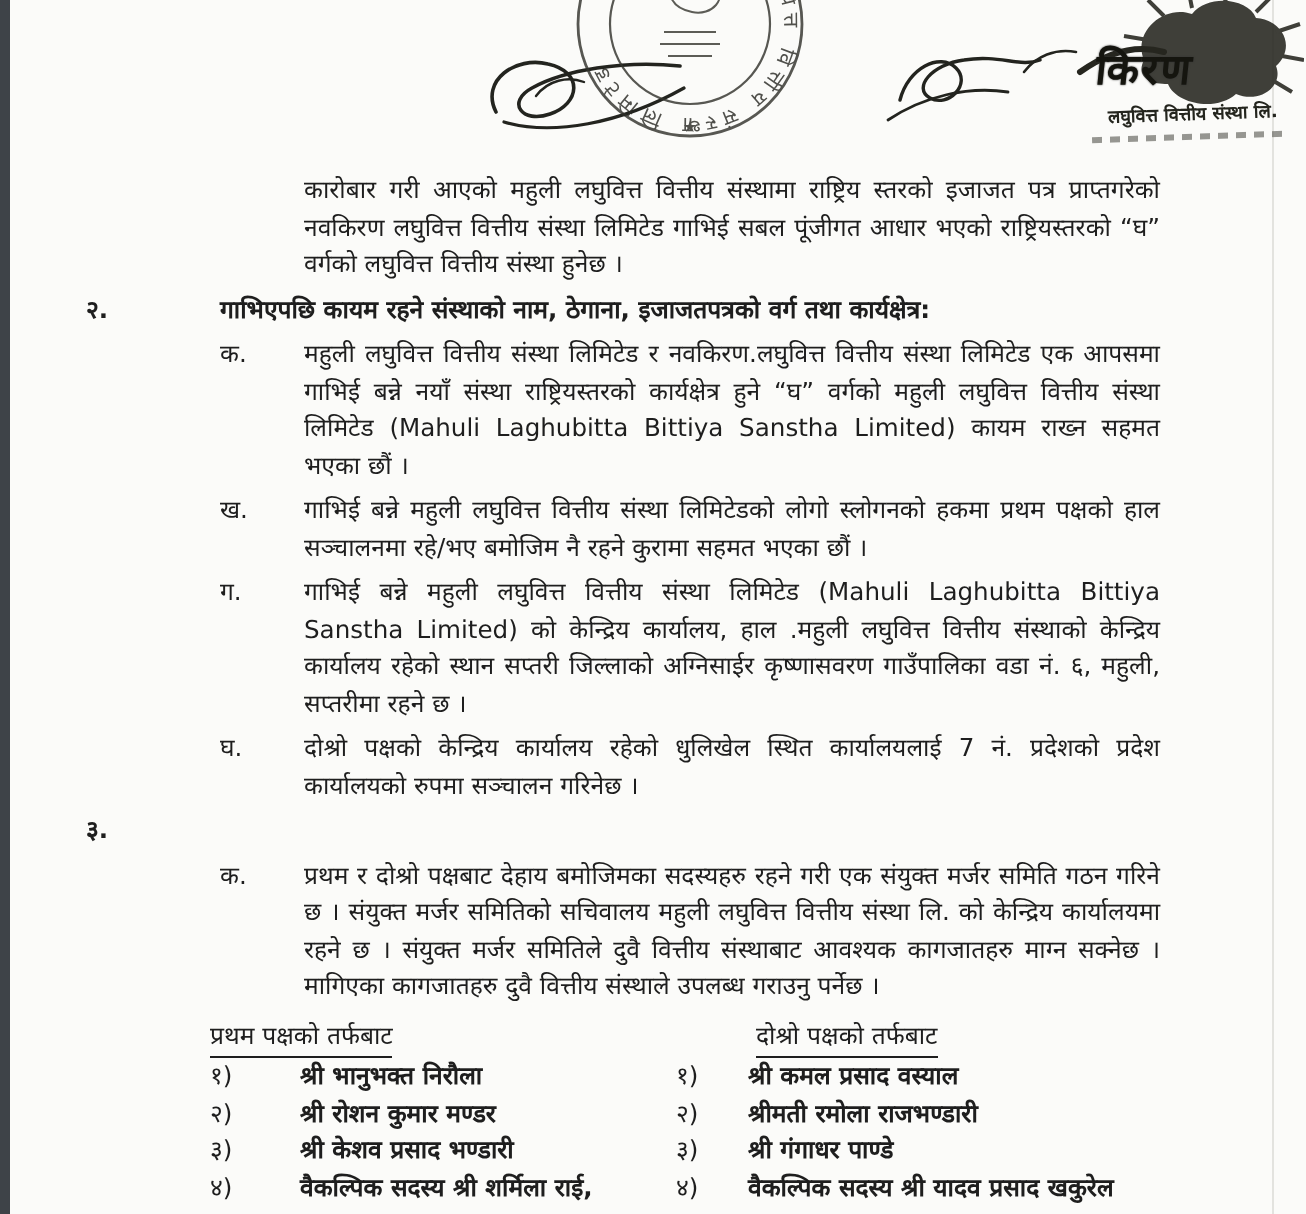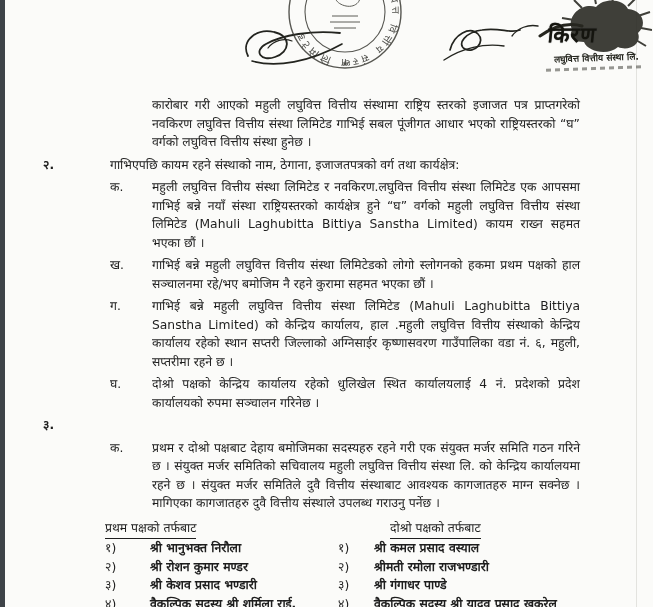--- a/index.html
+++ b/index.html
@@ -34,34 +34,34 @@
     font-size:9px;font-weight:bold;color:#24251e;
     white-space:nowrap;transform:rotate(-2deg);line-height:10px;
   }
   .logo-tag{
     position:absolute;left:34px;top:67px;width:96px;height:3px;
     background:repeating-linear-gradient(90deg,#6b6b65 0 5px,transparent 5px 9px);
     opacity:.7;transform:rotate(-2deg);
   }
 
   
-  .intro{margin:12px 73px 0 152px;text-align:justify;}
+  .intro{margin:2px 73px 0 152px;text-align:justify;}
   .sec-row{display:flex;margin-top:4px;}
   .sec-num{margin-left:43px;width:67px;font-weight:bold;}
-  .sec-heading{flex:1;margin-right:60px;font-weight:normal;}
+  .sec-heading{flex:1;margin-right:60px;font-weight:bold;}
   .item-row{display:flex;margin-top:4px;}
   .item-label{margin-left:110px;width:42px;}
   .item-text{width:428px;text-align:justify;}
 
   
   .committee{display:flex;margin-top:6px;}
   .col1{margin-left:105px;width:233px;}
   .col2{flex:1;}
   .col-header{display:inline-block;border-bottom:1px solid #1e1e1e;padding-bottom:1px;}
-  .col2 .col-header{margin-left:52px;}
+  .col2 .col-header{margin-left:40px;}
   .member{display:flex;}
   .m-num1{width:45px;}
   .m-num2{width:36px;}
   .m-name{flex:1;white-space:nowrap;font-weight:bold;}
 </style>
 </head>
 <body>
 
 <div id="page">
   <div class="scan-edge-left"></div>
@@ -134,21 +134,21 @@
   <div class="item-row">
     <span class="item-label">ख.</span>
     <span class="item-text">गाभिई बन्ने महुली लघुवित्त वित्तीय संस्था लिमिटेडको लोगो स्लोगनको हकमा प्रथम पक्षको हाल सञ्चालनमा रहे/भए बमोजिम नै रहने कुरामा सहमत भएका छौं ।</span>
   </div>
   <div class="item-row">
     <span class="item-label">ग.</span>
     <span class="item-text">गाभिई बन्ने महुली लघुवित्त वित्तीय संस्था लिमिटेड (Mahuli Laghubitta Bittiya Sanstha Limited) को केन्द्रिय कार्यालय, हाल .महुली लघुवित्त वित्तीय संस्थाको केन्द्रिय कार्यालय रहेको स्थान सप्तरी जिल्लाको अग्निसाईर कृष्णासवरण गाउँपालिका वडा नं. ६, महुली, सप्तरीमा रहने छ ।</span>
   </div>
   <div class="item-row">
     <span class="item-label">घ.</span>
-    <span class="item-text">दोश्रो पक्षको केन्द्रिय कार्यालय रहेको धुलिखेल स्थित कार्यालयलाई 4 नं. प्रदेशको प्रदेश कार्यालयको रुपमा सञ्चालन गरिनेछ ।</span>
+    <span class="item-text">दोश्रो पक्षको केन्द्रिय कार्यालय रहेको धुलिखेल स्थित कार्यालयलाई 7 नं. प्रदेशको प्रदेश कार्यालयको रुपमा सञ्चालन गरिनेछ ।</span>
   </div>
 
   <div class="sec-row">
     <span class="sec-num">३.</span>
   </div>
 
   <div class="item-row">
     <span class="item-label">क.</span>
     <span class="item-text">प्रथम र दोश्रो पक्षबाट देहाय बमोजिमका सदस्यहरु रहने गरी एक संयुक्त मर्जर समिति गठन गरिने छ । संयुक्त मर्जर समितिको सचिवालय महुली लघुवित्त वित्तीय संस्था लि. को केन्द्रिय कार्यालयमा रहने छ । संयुक्त मर्जर समितिले दुवै वित्तीय संस्थाबाट आवश्यक कागजातहरु माग्न सक्नेछ । मागिएका कागजातहरु दुवै वित्तीय संस्थाले उपलब्ध गराउनु पर्नेछ ।</span>
   </div>

